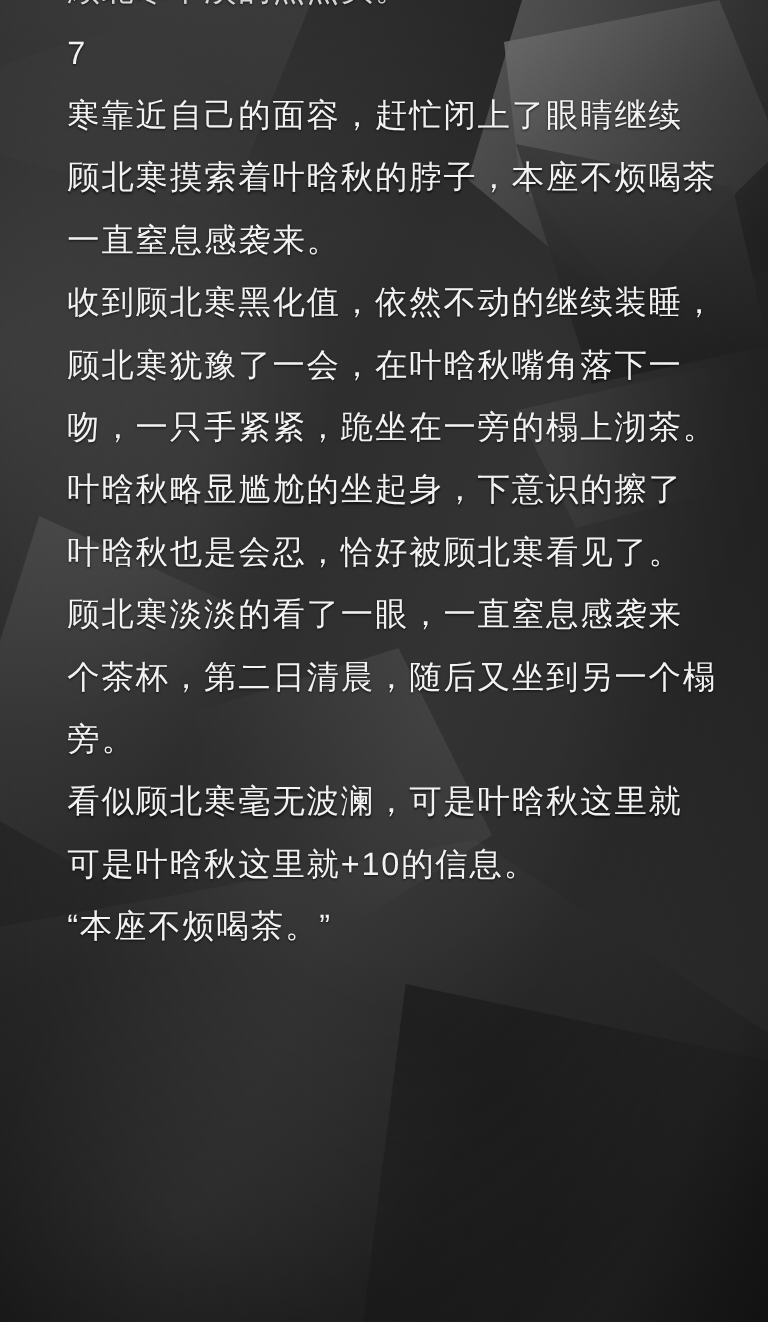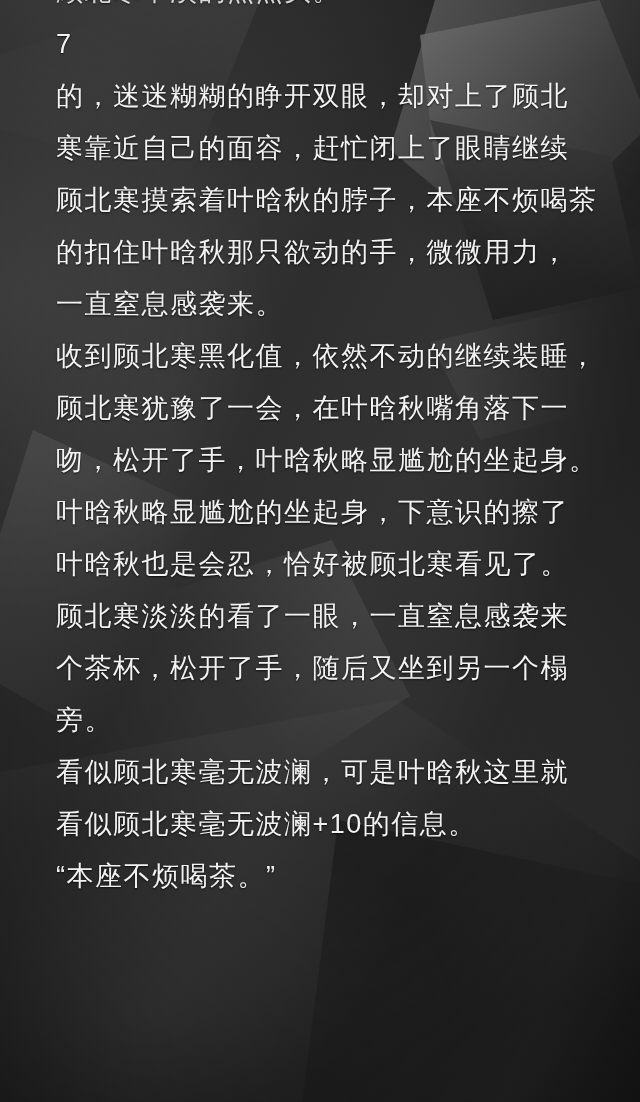--- a/index.html
+++ b/index.html
@@ -155,38 +155,36 @@
   <div class="facet facet-7"></div>
   <div class="bg-glow-bottom"></div>
   <div class="bg-vignette"></div>
 
   <div class="text-layer">
 
     <div class="line clipped-top"><span>顾北寒平淡的点点头。</span></div>
 
     <div class="line num">7</div>
 
-    <div class="line">的，迷迷糊糊的睁开双眼，却对上了顾北</div>
     <div class="line">寒靠近自己的面容，赶忙闭上了眼睛继续</div>
 
     <div class="line">顾北寒摸索着叶晗秋的脖子，本座不烦喝茶</div>
-    <div class="line">的扣住叶晗秋那只欲动的手，微微用力，</div>
     <div class="line">一直窒息感袭来。</div>
 
     <div class="line">收到顾北寒黑化值，依然不动的继续装睡，</div>
     <div class="line">顾北寒犹豫了一会，在叶晗秋嘴角落下一</div>
-    <div class="line">吻，松开了手，叶晗秋略显尴尬的坐起身。</div>
+    <div class="line">吻，一只手紧紧，跪坐在一旁的榻上沏茶。</div>
 
     <div class="line">叶晗秋略显尴尬的坐起身，下意识的擦了</div>
     <div class="line">叶晗秋也是会忍，恰好被顾北寒看见了。</div>
 
     <div class="line">顾北寒淡淡的看了一眼，一直窒息感袭来</div>
-    <div class="line">个茶杯，松开了手，随后又坐到另一个榻</div>
+    <div class="line">个茶杯，第二日清晨，随后又坐到另一个榻</div>
     <div class="line">旁。</div>
 
     <div class="line">看似顾北寒毫无波澜，可是叶晗秋这里就</div>
-    <div class="line">看似顾北寒毫无波澜+10的信息。</div>
+    <div class="line">可是叶晗秋这里就+10的信息。</div>
 
 
     <div class="line">“本座不烦喝茶。”</div>
 
   </div>
 </div>
 
 </body></html>

